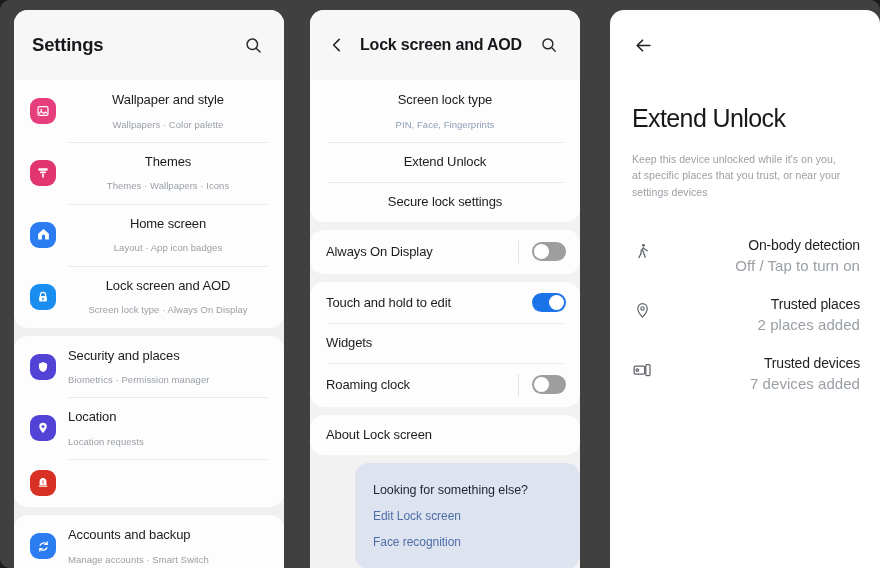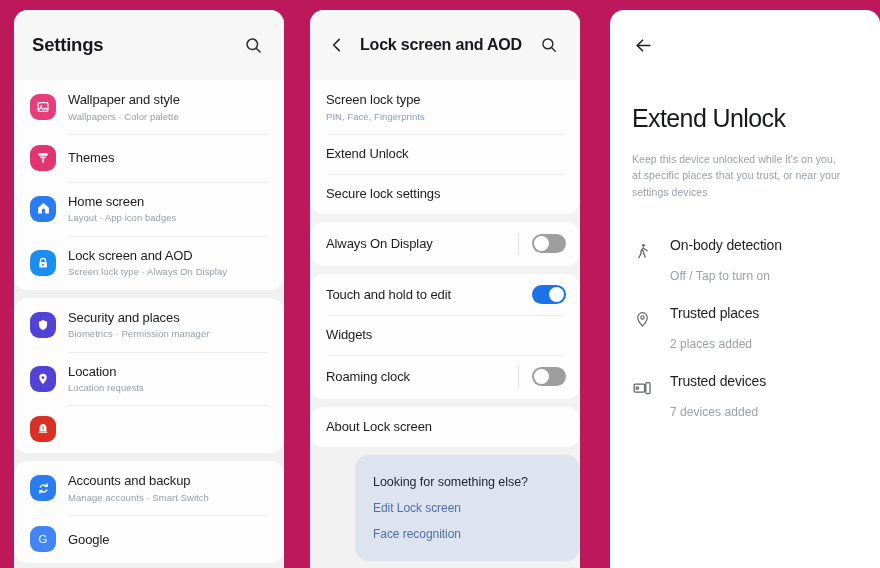--- a/index.html
+++ b/index.html
@@ -2,21 +2,21 @@
 <html><head>
 <meta charset="utf-8">
 <style>
   * { box-sizing: border-box; margin: 0; padding: 0; }
   html, body {
     width: 880px; height: 568px;
     background: #1c1c1c;
     font-family: "Liberation Sans", sans-serif;
     overflow: hidden;
   }
-  .stage { position: relative; width: 880px; height: 568px; background: #be185d; }
+  .stage { position: relative; width: 880px; height: 568px; background: #404040; border-radius: 10px; }
 
   
   .panel {
     position: absolute;
     top: 10px;
     height: 558px;
     background: #fbfbfb;
     border-radius: 14px 14px 0 0;
     overflow: hidden;
   }
@@ -52,21 +52,21 @@
   
   .scroll { height: 488px; overflow: hidden; background: #f2f2f2; }
   #panel-settings .scroll { background: #f0f0f1; }
 
   .card {
     background: #fdfdfd;
     border-radius: 14px;
     margin: 0 0 8px 0;
     overflow: hidden;
   }
-  .card.first { border-radius: 0 0 14px 14px; }
+  .card.first { border-radius: 0 0 14px 14px; text-align: center; }
 
   .row {
     display: flex;
     align-items: center;
     padding: 11px 16px 11px 16px;
     position: relative;
     min-height: 40px;
   }
   .row + .row::before {
     content: "";
@@ -89,21 +89,21 @@
   .rtitle {
     font-size: 13px;
     color: #1a1c1e;
     font-weight: 400;
     line-height: 1.35;
     letter-spacing: -0.1px;
   }
   .rsub {
     font-size: 9.5px;
     color: #9aa0a6;
-    margin-top: 2px;
+    margin-top: 10px;
     line-height: 1.3;
     letter-spacing: 0.05px;
   }
   .rsub.accent { color: #8e9db8; }
 
   
   .row.toggle-row { padding-right: 14px; }
   .divider-v {
     width: 1px; height: 22px;
     background: #e3e3e3;
@@ -161,42 +161,42 @@
   }
   .eu-desc {
     font-size: 10.5px;
     color: #9aa0a6;
     line-height: 1.55;
     margin-top: 18px;
     padding-left: 2px;
     padding-right: 14px;
     letter-spacing: 0.05px;
   }
-  .eu-list { margin-top: 26px; }
+  .eu-list { margin-top: 26px; text-align: right; }
   .eu-row {
     display: flex;
     align-items: flex-start;
     padding: 11px 20px 11px 20px;
   }
   .eu-ic {
     width: 24px; height: 24px;
     flex: 0 0 auto;
     margin-right: 16px;
     display: flex; align-items: center; justify-content: center;
     margin-top: 3px;
   }
   .eu-rtitle {
     font-size: 14px;
     color: #1d1f22;
     letter-spacing: -0.15px;
   }
   .eu-rsub {
-    font-size: 12px;
+    font-size: 15px;
     color: #9aa0a6;
-    margin-top: 16px;
+    margin-top: 4px;
     letter-spacing: 0.05px;
   }
 </style>
 </head>
 <body>
 
 <div class="stage">
 
   <div class="panel" id="panel-settings">
     <div class="app-header">
@@ -228,20 +228,21 @@
         <div class="row">
           <div class="ic" style="background:#e0356f">
             <svg width="14" height="14" viewBox="0 0 24 24" fill="#fff">
               <rect x="4" y="4" width="16" height="4" rx="1.3"></rect>
               <rect x="7" y="9.4" width="10" height="3" rx="1.1"></rect>
               <rect x="10.6" y="13" width="2.8" height="7" rx="1.3"></rect>
             </svg>
           </div>
           <div class="rtext">
             <div class="rtitle">Themes</div>
+            <div class="rsub">Themes  ·  Wallpapers  ·  Icons</div>
           </div>
         </div>
         <div class="row">
           <div class="ic" style="background:#2a7cf0">
             <svg width="15" height="15" viewBox="0 0 24 24" fill="#fff">
               <path d="M12 3.2 3.4 10.6v9.2h6.1v-5.3a2.5 2.5 0 0 1 5 0v5.3h6.1v-9.2Z"></path>
             </svg>
           </div>
           <div class="rtext">
             <div class="rtitle">Home screen</div>

